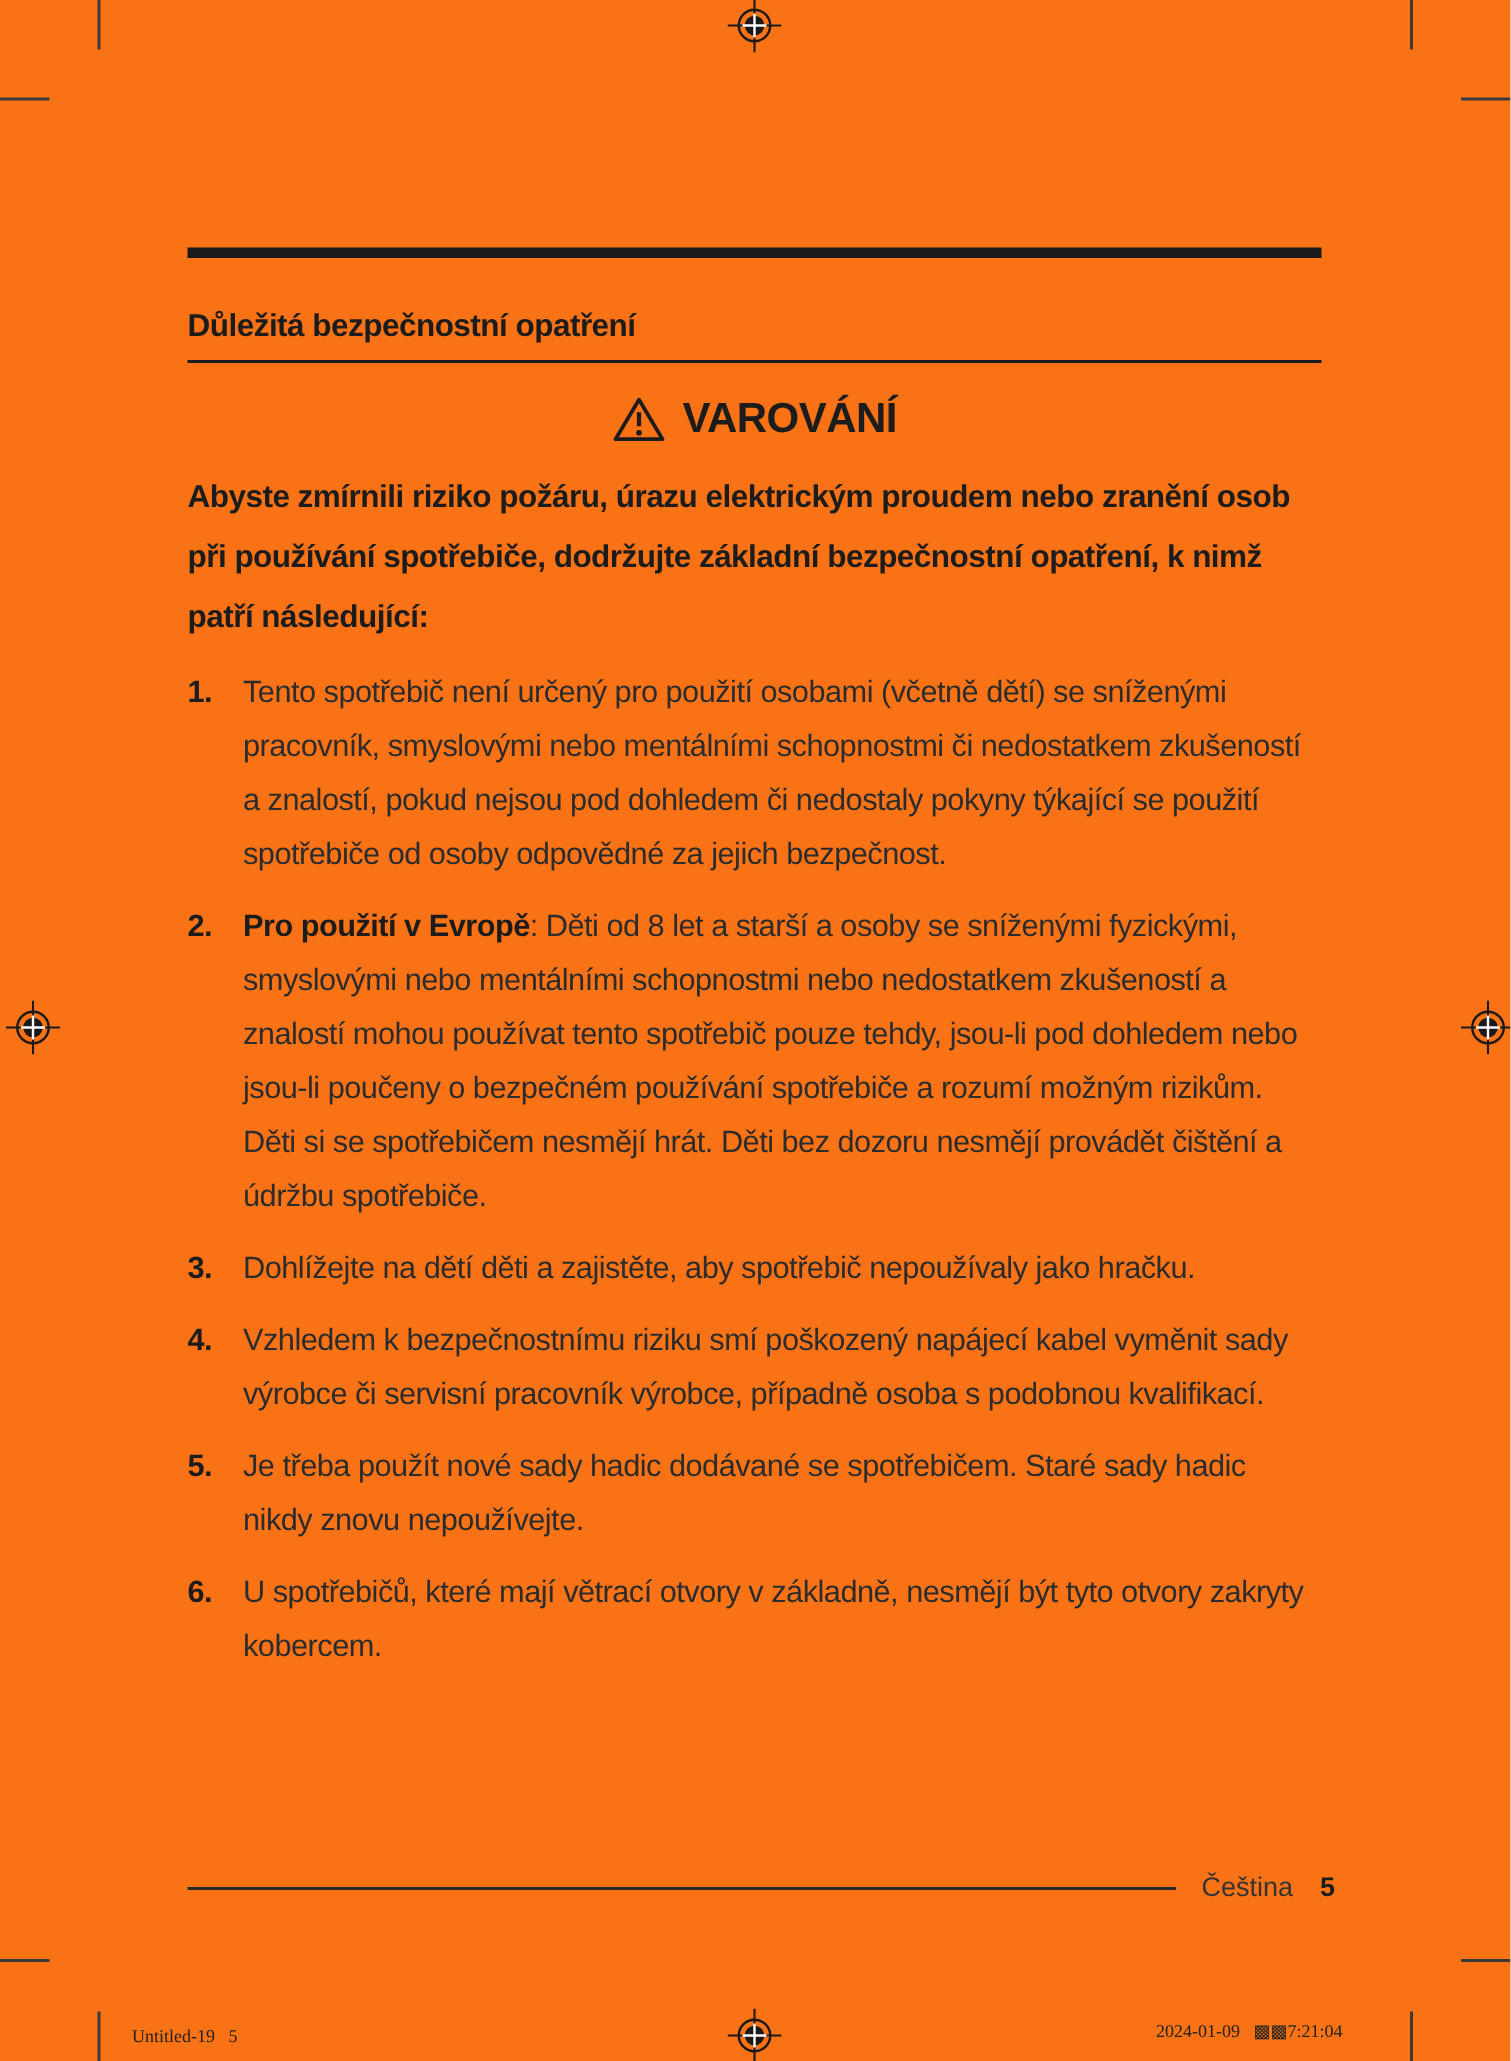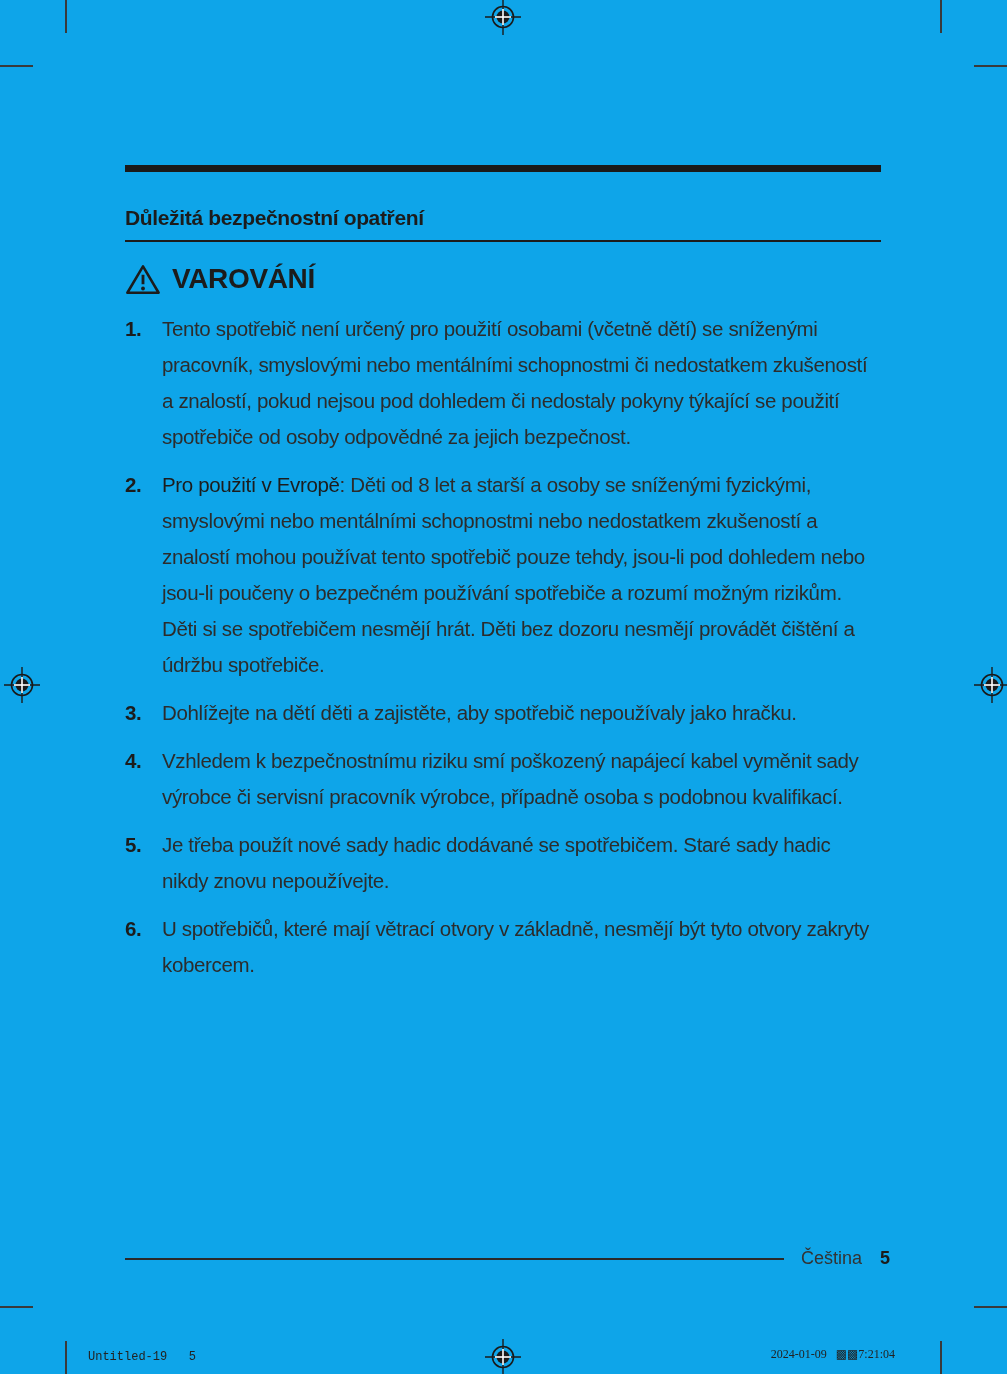--- a/index.html
+++ b/index.html
@@ -1,19 +1,19 @@
 <!DOCTYPE html>
 <html><head>
 <meta charset="utf-8">
 <style>
   html,body{margin:0;padding:0;background:#ffffff;}
   .page{
     position:relative;
     width:1007px;height:1374px;
-    background:#0ea5e9;
+    background:#f97316;
     font-family:"Liberation Sans","DejaVu Sans",sans-serif;
     color:#2a2a2a;
     overflow:hidden;
   }
   
   .crop{position:absolute;background:#3a3a3a;}
   .crop.v{width:2px;height:33px;}
   .crop.h{width:33px;height:2px;}
   
   .regmark{position:absolute;width:36px;height:36px;}
@@ -23,51 +23,51 @@
     letter-spacing:-0.35px;
   }
   .top-bar{height:7px;background:#1a1a1a;margin-bottom:33px;}
   .section-title{
     font-size:21px;font-weight:bold;color:#1c1c1c;
     line-height:26px;padding-bottom:9px;
     border-bottom:2px solid #1c1c1c;
   }
   .warning-head{
     margin-top:17px;display:flex;align-items:center;gap:11px;
-    font-size:28px;font-weight:bold;color:#1c1c1c;line-height:40px;
+    font-size:28px;font-weight:bold;color:#1c1c1c;line-height:40px;justify-content:center;
   }
   .warning-head svg{flex:0 0 auto;display:block;}
   .intro{
     margin-top:13px;font-size:21px;font-weight:bold;color:#1c1c1c;
     line-height:40px;
   }
   ol.safety{
     list-style:none;margin:12px 0 0 0;padding:0;
     font-size:20.5px;line-height:36px;color:#2c2c2c;
   }
   ol.safety li{
     display:flex;margin:0 0 12px 0;
   }
   ol.safety li:last-child{margin-bottom:0;}
   .li-num{flex:0 0 37px;font-weight:bold;color:#1c1c1c;}
   .li-body{flex:1;}
-  .li-lead{font-weight:normal;color:#1c1c1c;}
+  .li-lead{font-weight:bold;color:#1c1c1c;}
   
   .footer{
     position:absolute;left:125px;top:1248px;width:765px;
     display:flex;align-items:center;
     font-size:18px;color:#333;
   }
   .footer-rule{flex:1;height:2px;background:#2a2a2a;margin-right:17px;}
   .footer-lang{margin-right:18px;letter-spacing:0;}
   .footer-page{font-weight:bold;color:#1c1c1c;letter-spacing:0;}
   
   .print-meta-left{
     position:absolute;left:88px;top:1350px;
-    font-family:Liberation Mono, monospace;
+    font-family:Liberation Serif, serif;
     font-size:12px;color:#222;white-space:pre;
   }
   .print-meta-right{
     position:absolute;right:112px;top:1347px;
     font-family:"Liberation Serif","DejaVu Serif",serif;
     font-size:12px;color:#222;white-space:pre;
   }
 </style>
 </head>
 <body>
@@ -124,20 +124,21 @@
 
     <div class="warning-head">
       <svg width="36" height="33" viewBox="0 0 38 34">
         <path d="M19 3.2 L35.5 31 H2.5 Z" fill="none" stroke="#1c1c1c" stroke-width="2.7" stroke-linejoin="round"></path>
         <line x1="19" y1="12" x2="19" y2="22" stroke="#1c1c1c" stroke-width="3"></line>
         <circle cx="19" cy="26.5" r="2" fill="#1c1c1c"></circle>
       </svg>
       <span>VAROVÁNÍ</span>
     </div>
 
+    <div class="intro">Abyste zmírnili riziko požáru, úrazu elektrickým proudem nebo zranění osob při používání spotřebiče, dodržujte základní bezpečnostní opatření, k nimž patří následující:</div>
 
     <ol class="safety">
       <li>
         <span class="li-num">1.</span>
         <span class="li-body"><span class="li-lead"></span><span>Tento spotřebič není určený pro použití osobami (včetně dětí) se sníženými pracovník, smyslovými nebo mentálními schopnostmi či nedostatkem zkušeností a znalostí, pokud nejsou pod dohledem či nedostaly pokyny týkající se použití spotřebiče od osoby odpovědné za jejich bezpečnost.</span></span>
       </li>
       <li>
         <span class="li-num">2.</span>
         <span class="li-body"><span class="li-lead">Pro použití v Evropě</span><span>: Děti od 8 let a starší a osoby se sníženými fyzickými, smyslovými nebo mentálními schopnostmi nebo nedostatkem zkušeností a znalostí mohou používat tento spotřebič pouze tehdy, jsou-li pod dohledem nebo jsou-li poučeny o bezpečném používání spotřebiče a rozumí možným rizikům. Děti si se spotřebičem nesmějí hrát. Děti bez dozoru nesmějí provádět čištění a údržbu spotřebiče.</span></span>
       </li>

